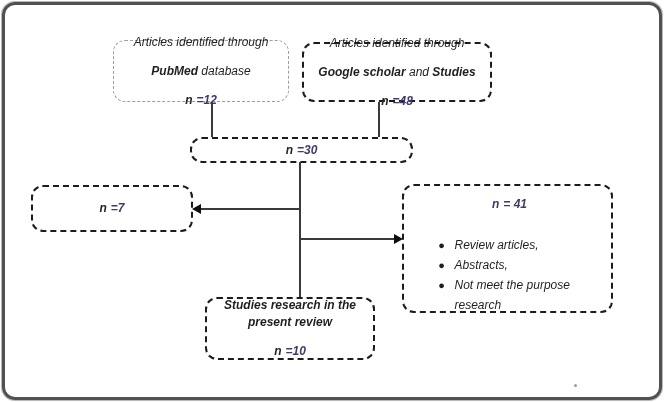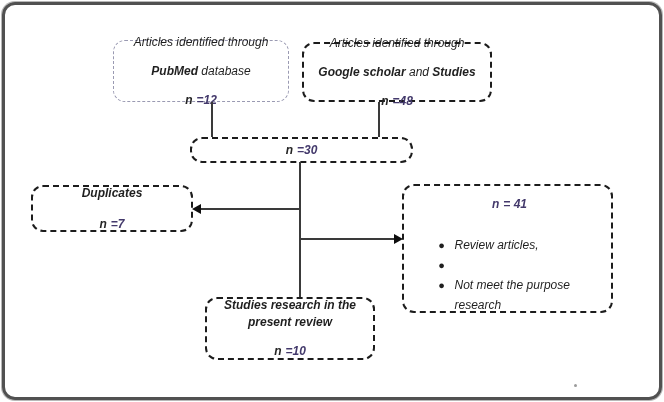--- a/index.html
+++ b/index.html
@@ -76,33 +76,33 @@
     <div>Articles identified through</div>
     <div><span class="bold">Google scholar</span><span> and </span><span class="bold">Studies</span></div>
     <div class="nline"><span class="nlab">n</span><span class="nval">=48</span></div>
   </div>
 
   <div class="dbox" id="box-n60">
     <div class="nline"><span class="nlab">n</span><span class="nval">=30</span></div>
   </div>
 
   <div class="dbox" id="box-duplicates">
-    <div class="bold">Duplicates</div>
     <div class="nline"><span class="nlab">n</span><span class="nval">=7</span></div>
   </div>
 
   <div class="dbox" id="box-excluded">
     <div class="nline"><span class="nlab nval">n</span><span class="nval">= 41</span></div>
     <div class="bullets">
       <div class="bullet-row">
           <span class="bullet-dot">●</span>
           <span class="bullet-text">Review articles,</span>
         </div>
       <div class="bullet-row">
           <span class="bullet-dot">●</span>
+          <span class="bullet-text">Abstracts,</span>
         </div>
       <div class="bullet-row">
           <span class="bullet-dot">●</span>
           <span class="bullet-text">Not meet the purpose research</span>
         </div>
     </div>
   </div>
 
   <div class="dbox" id="box-studies">
     <div class="studies-title">Studies research in the present review</div>

